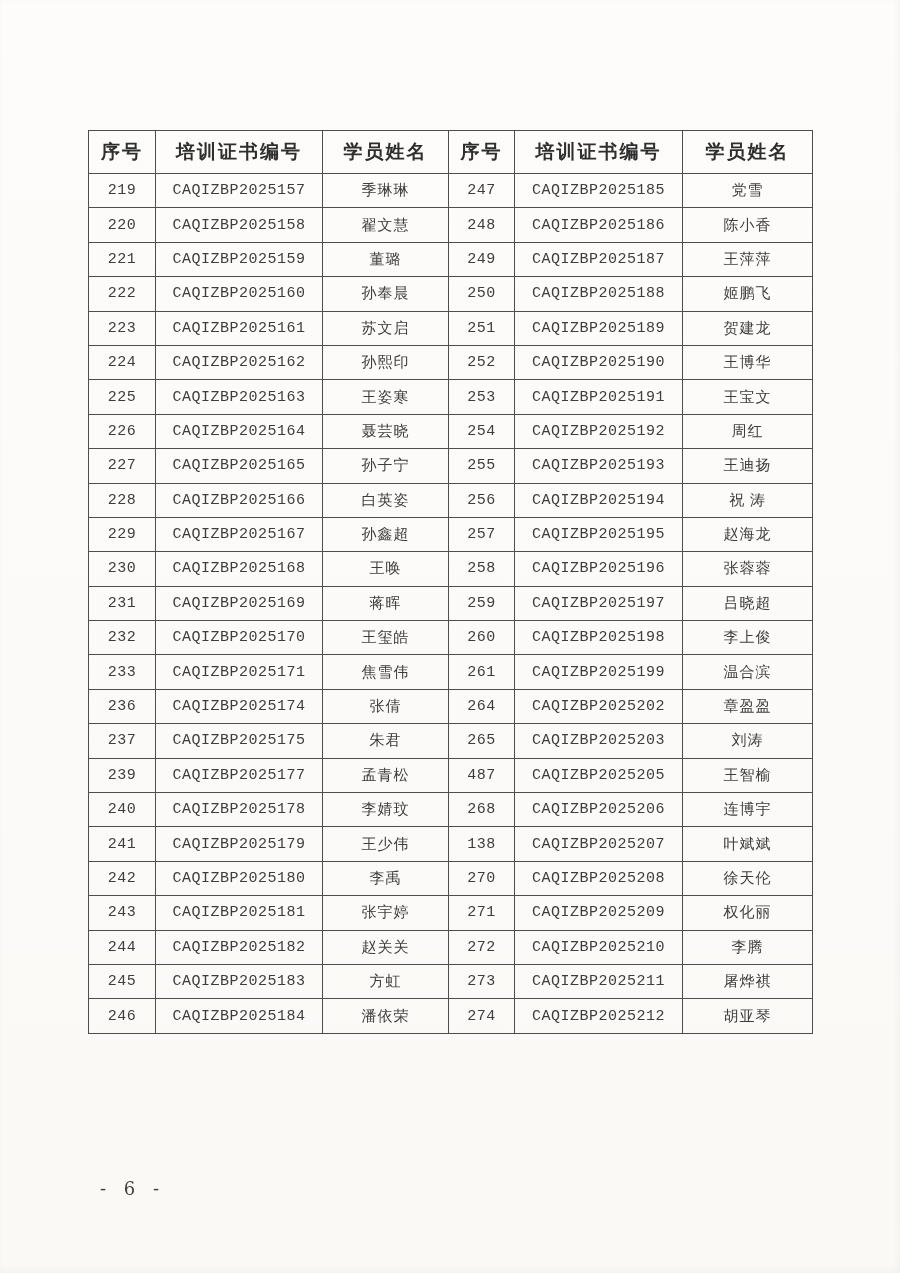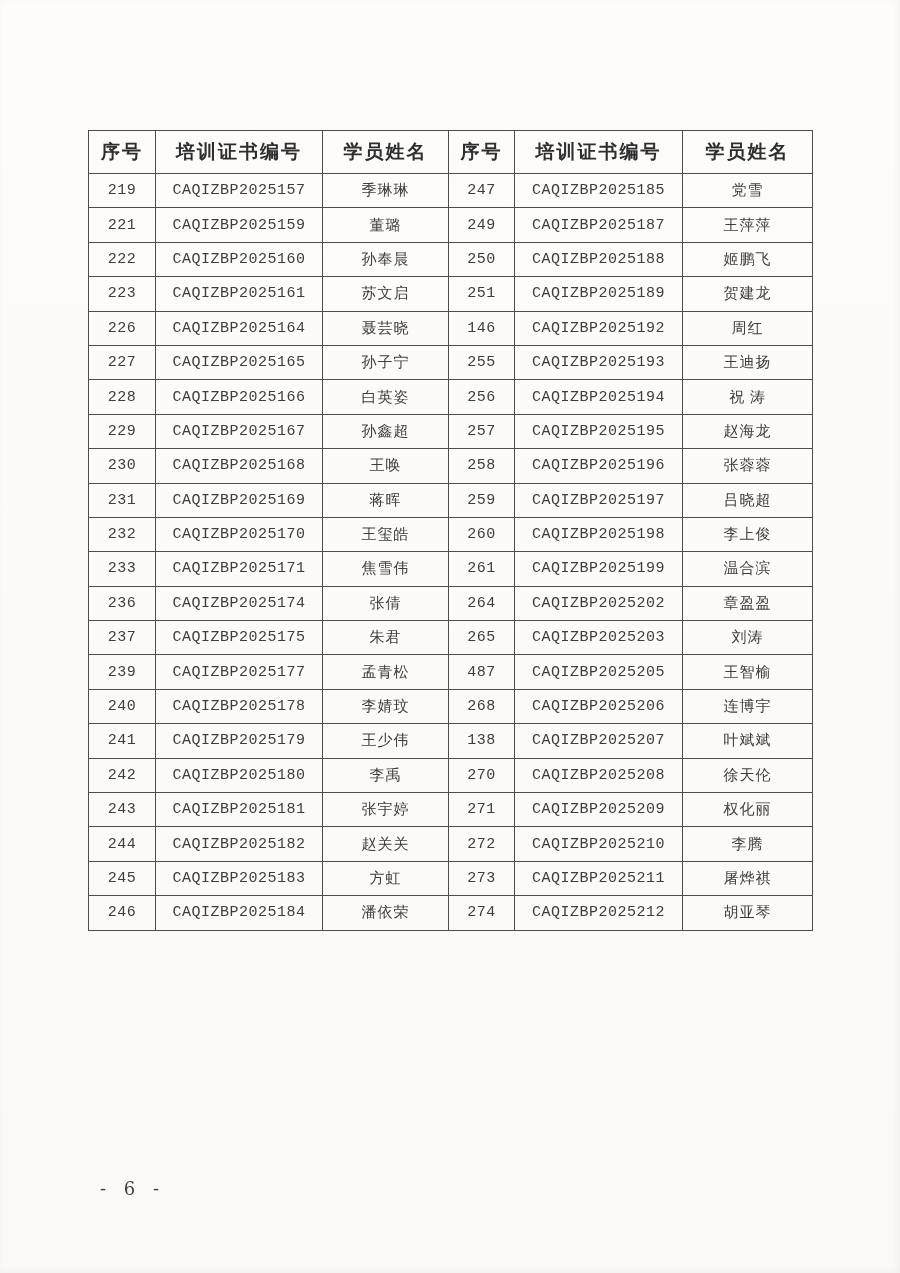--- a/index.html
+++ b/index.html
@@ -105,20 +105,28 @@
     <tbody id="roster-body">
         <tr>
           <td class="c-serial">219</td>
           <td class="c-cert">CAQIZBP2025157</td>
           <td class="c-name">季琳琳</td>
           <td class="c-serial">247</td>
           <td class="c-cert">CAQIZBP2025185</td>
           <td class="c-name">党雪</td>
         </tr>
         <tr>
+          <td class="c-serial">220</td>
+          <td class="c-cert">CAQIZBP2025158</td>
+          <td class="c-name">翟文慧</td>
+          <td class="c-serial">248</td>
+          <td class="c-cert">CAQIZBP2025186</td>
+          <td class="c-name">陈小香</td>
+        </tr>
+        <tr>
           <td class="c-serial">221</td>
           <td class="c-cert">CAQIZBP2025159</td>
           <td class="c-name">董璐</td>
           <td class="c-serial">249</td>
           <td class="c-cert">CAQIZBP2025187</td>
           <td class="c-name">王萍萍</td>
         </tr>
         <tr>
           <td class="c-serial">222</td>
           <td class="c-cert">CAQIZBP2025160</td>
@@ -129,24 +137,40 @@
         </tr>
         <tr>
           <td class="c-serial">223</td>
           <td class="c-cert">CAQIZBP2025161</td>
           <td class="c-name">苏文启</td>
           <td class="c-serial">251</td>
           <td class="c-cert">CAQIZBP2025189</td>
           <td class="c-name">贺建龙</td>
         </tr>
         <tr>
+          <td class="c-serial">224</td>
+          <td class="c-cert">CAQIZBP2025162</td>
+          <td class="c-name">孙熙印</td>
+          <td class="c-serial">252</td>
+          <td class="c-cert">CAQIZBP2025190</td>
+          <td class="c-name">王博华</td>
+        </tr>
+        <tr>
+          <td class="c-serial">225</td>
+          <td class="c-cert">CAQIZBP2025163</td>
+          <td class="c-name">王姿寒</td>
+          <td class="c-serial">253</td>
+          <td class="c-cert">CAQIZBP2025191</td>
+          <td class="c-name">王宝文</td>
+        </tr>
+        <tr>
           <td class="c-serial">226</td>
           <td class="c-cert">CAQIZBP2025164</td>
           <td class="c-name">聂芸晓</td>
-          <td class="c-serial">146</td>
+          <td class="c-serial">254</td>
           <td class="c-cert">CAQIZBP2025192</td>
           <td class="c-name">周红</td>
         </tr>
         <tr>
           <td class="c-serial">227</td>
           <td class="c-cert">CAQIZBP2025165</td>
           <td class="c-name">孙子宁</td>
           <td class="c-serial">255</td>
           <td class="c-cert">CAQIZBP2025193</td>
           <td class="c-name">王迪扬</td>

